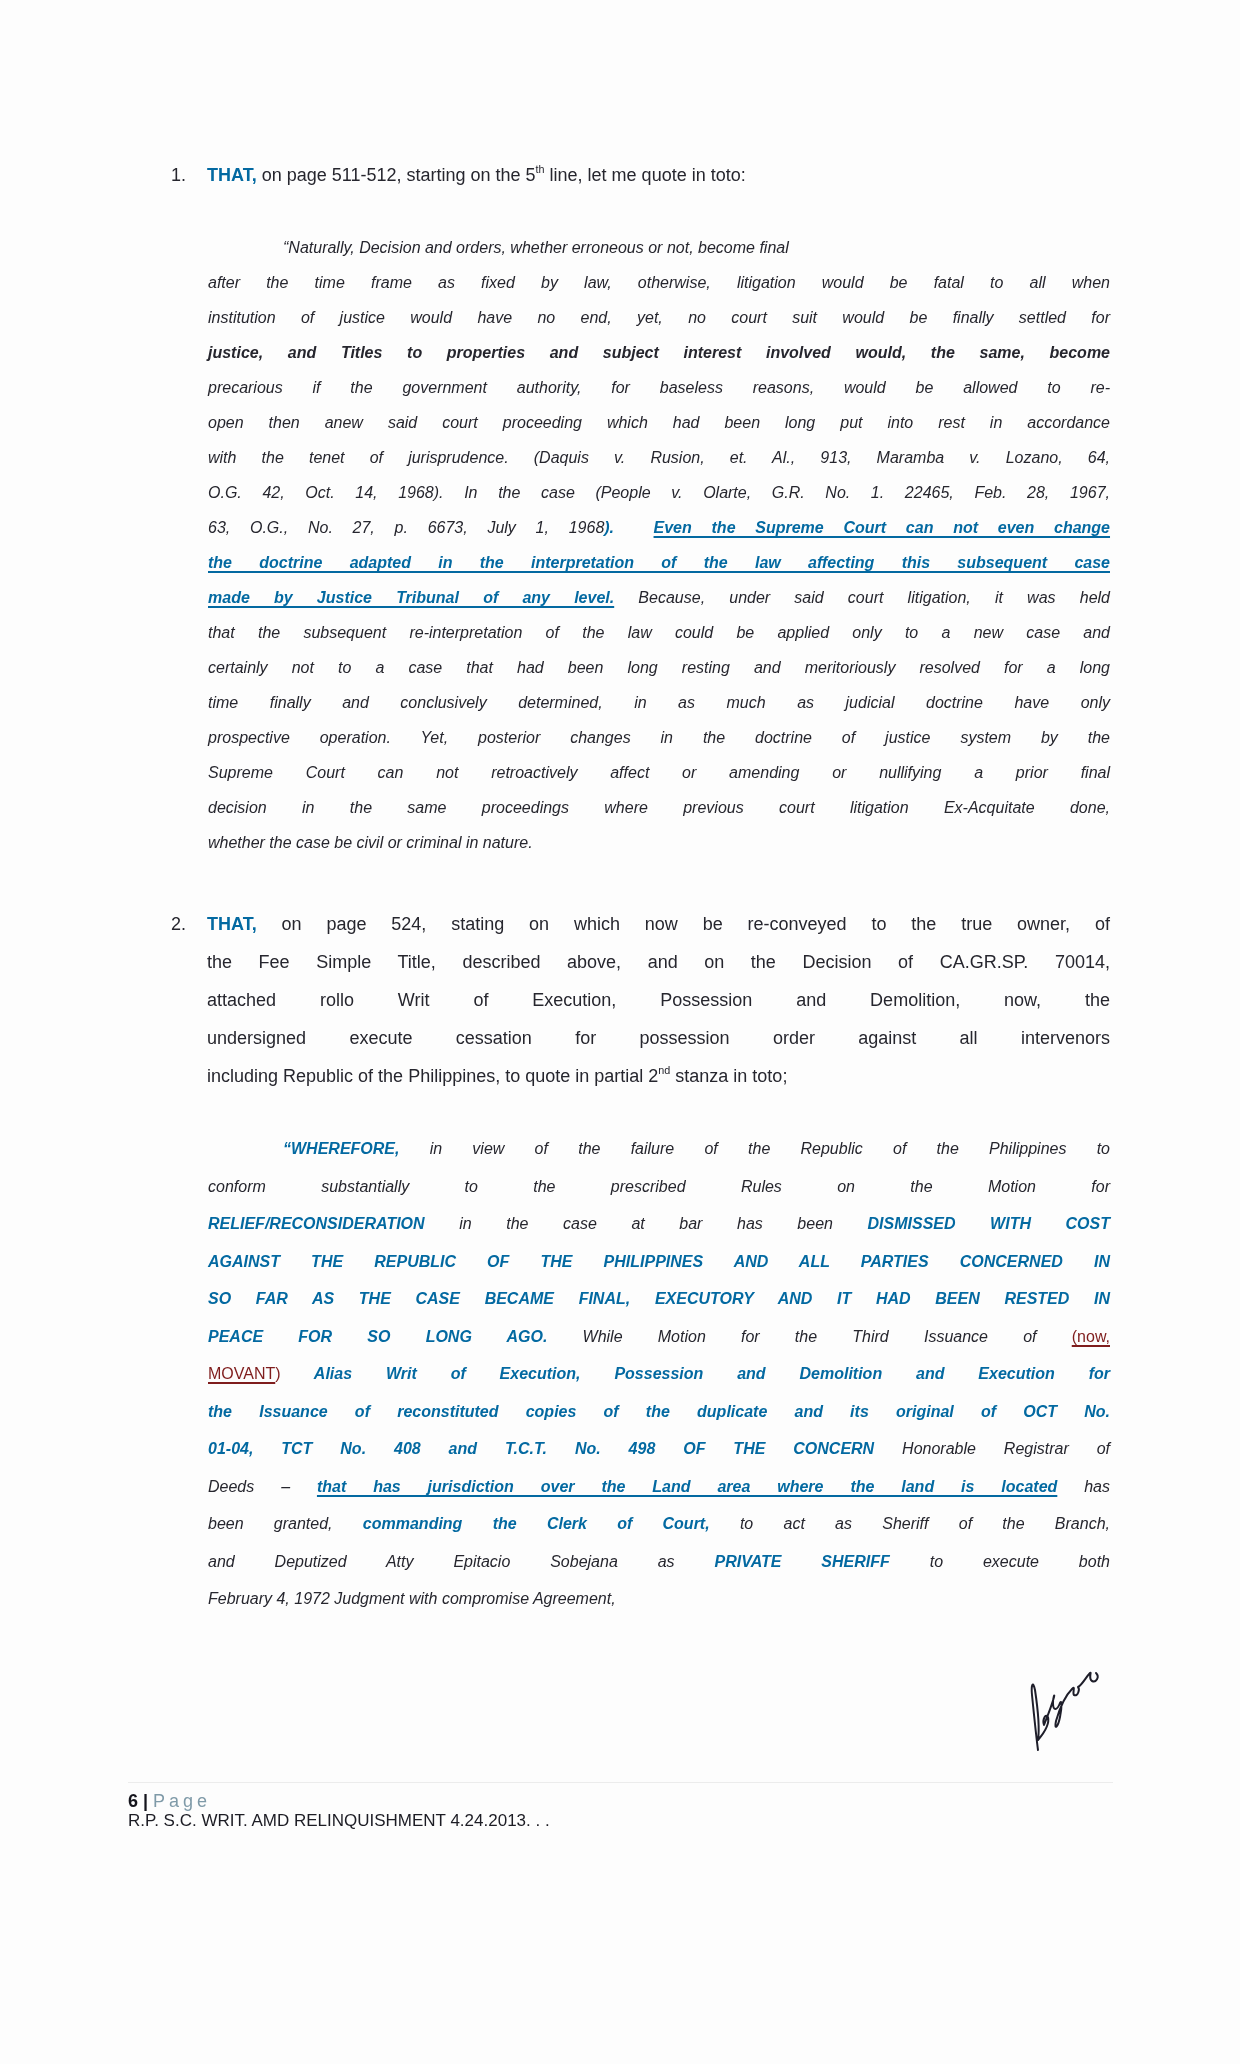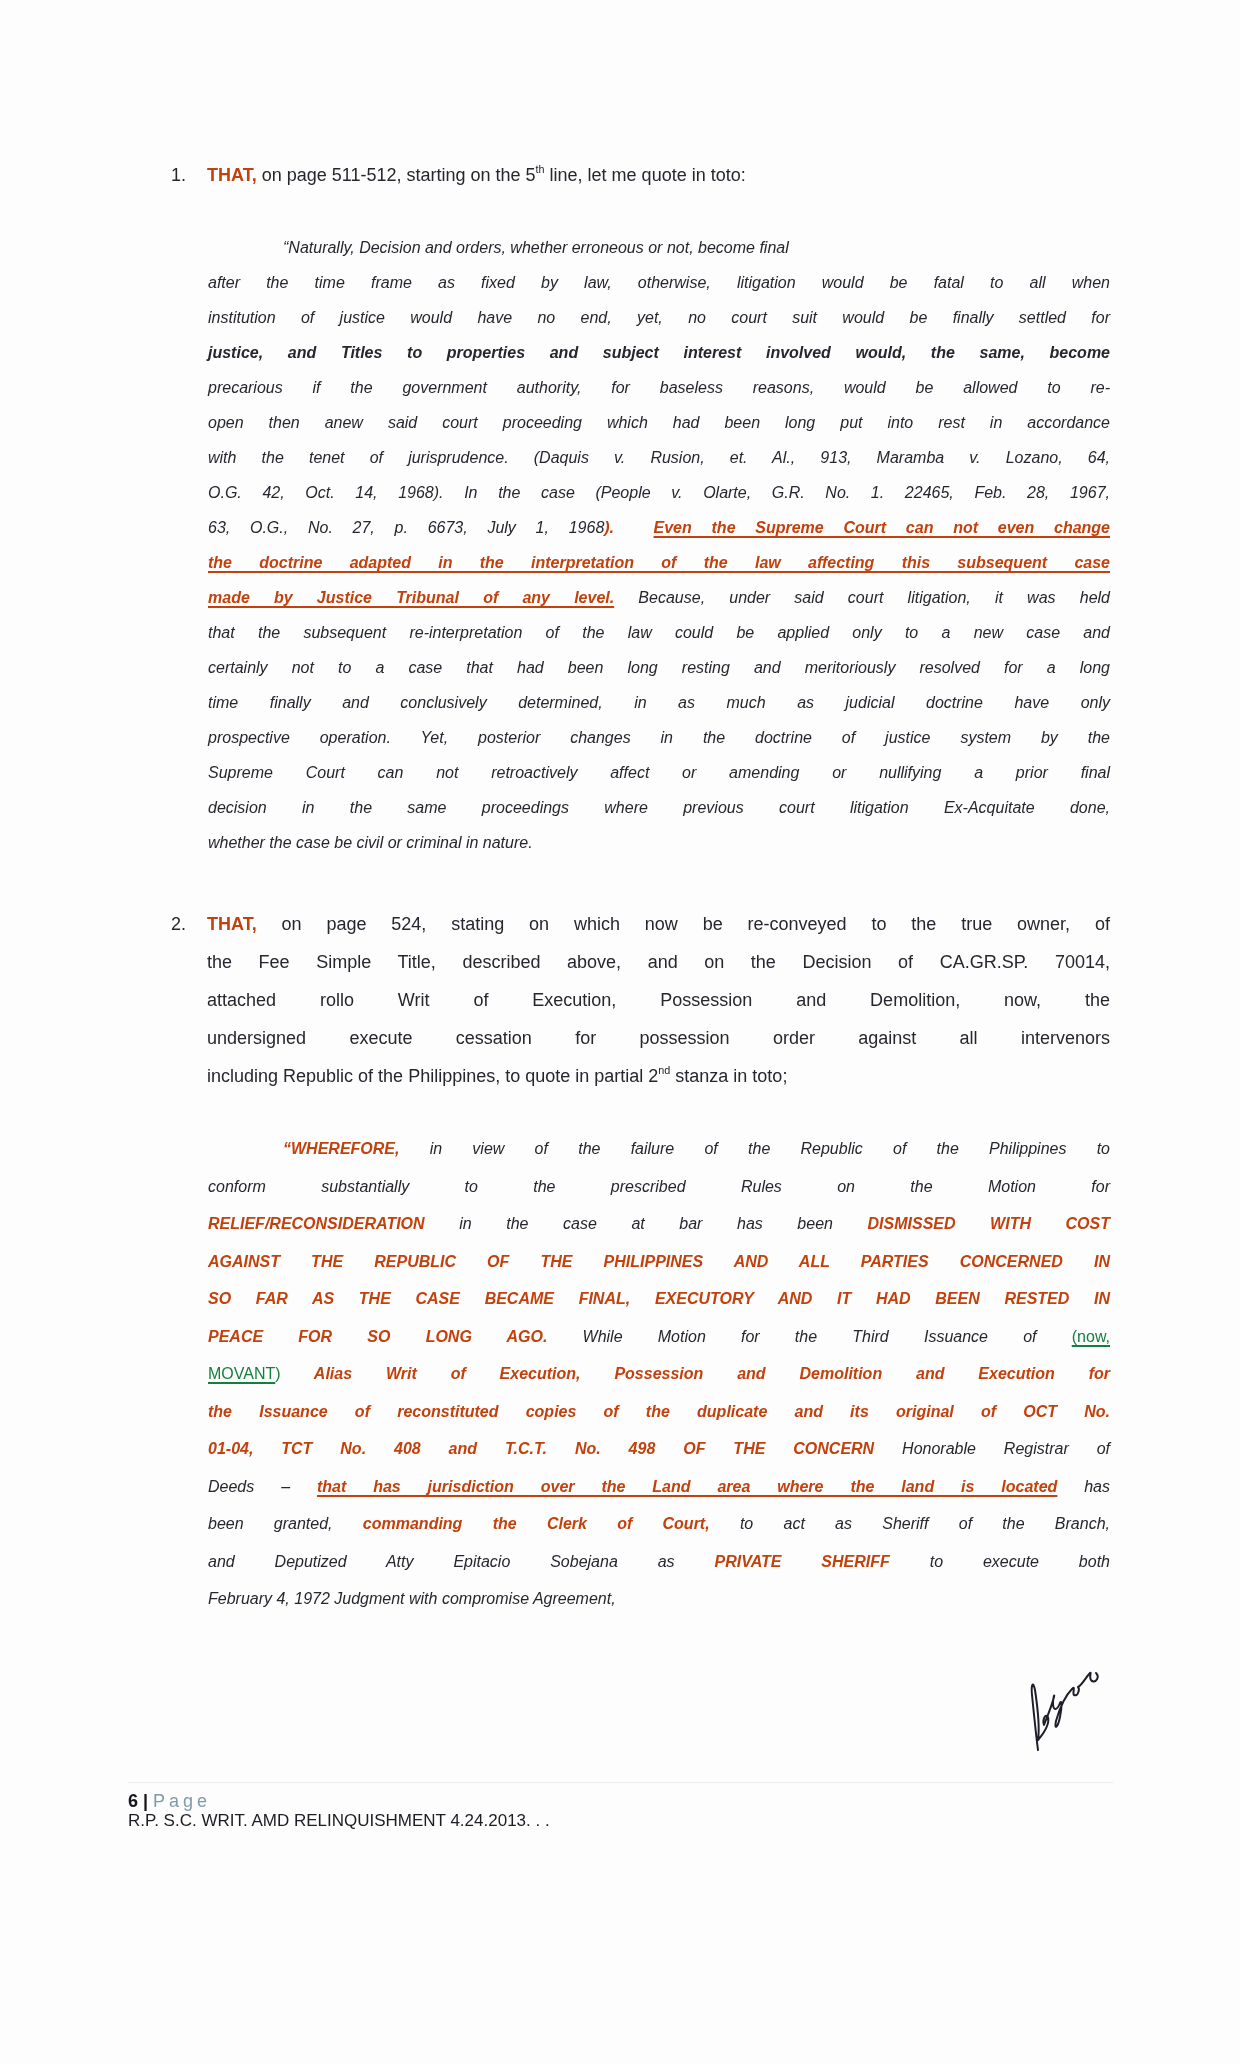--- a/index.html
+++ b/index.html
@@ -4,23 +4,23 @@
 <style>
   html, body { margin: 0; padding: 0; background: #ffffff; }
   body { width: 1240px; height: 2064px; position: relative; overflow: hidden; color: #1c1c24;
          font-family: "Liberation Sans", "DejaVu Sans", sans-serif; }
   .page { position: absolute; left: 0; top: 0; width: 1240px; height: 2064px; background: #fdfdfd; }
   .line { position: absolute; white-space: nowrap; line-height: 1; }
   .j { white-space: normal; text-align: justify; text-align-last: justify; }
   .para { font-size: 18px; color: #26262e; }
   .para .num { position: absolute; left: 171px; }
   .quote { font-size: 16px; font-style: italic; color: #26262e; }
-  .b { font-weight: bold; color: #c2410c; }
+  .b { font-weight: bold; color: #0369a1; }
   .u { text-decoration: underline; text-decoration-thickness: 2px; text-underline-offset: 3px; }
-  .link { color: #15803d; font-style: normal; text-decoration: underline; text-decoration-thickness: 2px; text-underline-offset: 3px; }
+  .link { color: #7f1d1d; font-style: normal; text-decoration: underline; text-decoration-thickness: 2px; text-underline-offset: 3px; }
   sup { font-size: 0.6em; line-height: 0; vertical-align: 0.7em; }
   .footer-rule { position: absolute; left: 128px; top: 1782px; width: 985px; height: 1px; background: #ececec; }
   .footer-page { position: absolute; left: 128px; top: 1792px; font-size: 18px; line-height: 1; }
   .footer-page .n { font-weight: bold; color: #14141c; }
   .footer-page .p { color: #7f9aa8; letter-spacing: 4px; }
   .footer-ref { position: absolute; left: 128px; top: 1812px; font-size: 17px; line-height: 1; color: #1c1c24; }
   .signature { position: absolute; left: 1020px; top: 1655px; width: 95px; height: 105px; }
 </style>
 </head>
 <body>

